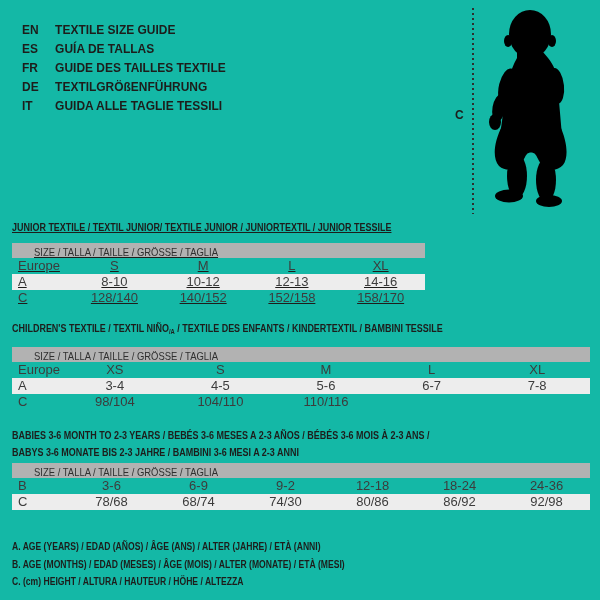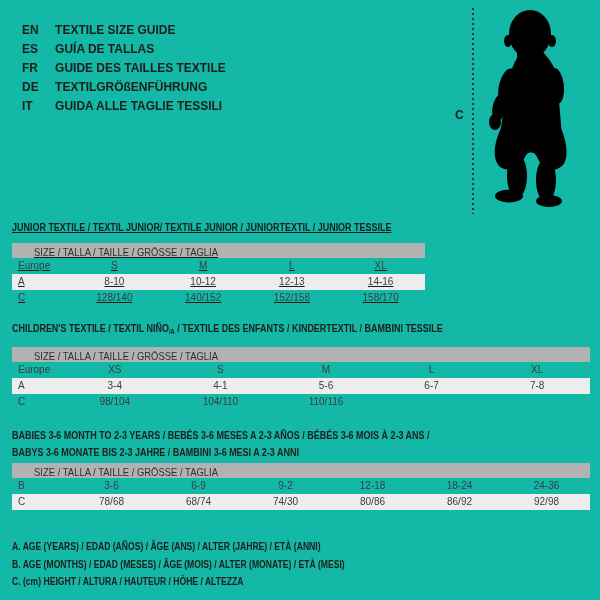--- a/index.html
+++ b/index.html
@@ -30,21 +30,21 @@
   .sec-children .sec-title{margin-bottom:13px;}
   .sec-title2{font-size:11.5px;font-weight:700;height:17px;line-height:17px;
               white-space:nowrap;transform:scaleX(0.78);transform-origin:0 50%;}
   .mt2{margin-top:2px;}
   .subsc{font-size:7.5px;vertical-align:-2px;}
 
   .size-bar{height:15px;background:#b2b2b2;display:flex;align-items:flex-end;padding-left:22px;}
   .size-bar span{font-size:11px;color:#2f2f2f;white-space:nowrap;
                  transform:scaleX(0.86);transform-origin:0 50%;}
 
-  .trow{display:grid;height:16px;line-height:16px;font-size:10px;color:#3c3c3c;}
+  .trow{display:grid;height:16px;line-height:16px;font-size:13px;color:#3c3c3c;}
   .cols4{grid-template-columns:58px repeat(4,1fr);}
   .cols5{grid-template-columns:50px repeat(5,1fr);}
   .cols6{grid-template-columns:56px repeat(6,1fr);}
   .trow .tlabel{padding-left:6px;text-align:left;}
   .trow .tcell{text-align:center;}
   .alt{background:#ededed;}
 
   
   .legend{position:absolute;left:12px;top:538px;}
   .legend-line{height:17.5px;line-height:17.5px;font-size:11px;font-weight:700;
@@ -132,21 +132,21 @@
       <span class="tlabel">Europe</span>
       <span class="tcell">XS</span>
       <span class="tcell">S</span>
       <span class="tcell">M</span>
       <span class="tcell">L</span>
       <span class="tcell">XL</span>
     </div>
     <div class="trow cols5 alt">
       <span class="tlabel">A</span>
       <span class="tcell">3-4</span>
-      <span class="tcell">4-1</span>
+      <span class="tcell">4-5</span>
       <span class="tcell">5-6</span>
       <span class="tcell">6-7</span>
       <span class="tcell">7-8</span>
     </div>
     <div class="trow cols5">
       <span class="tlabel">C</span>
       <span class="tcell">98/104</span>
       <span class="tcell">104/110</span>
       <span class="tcell">110/116</span>
     </div>

